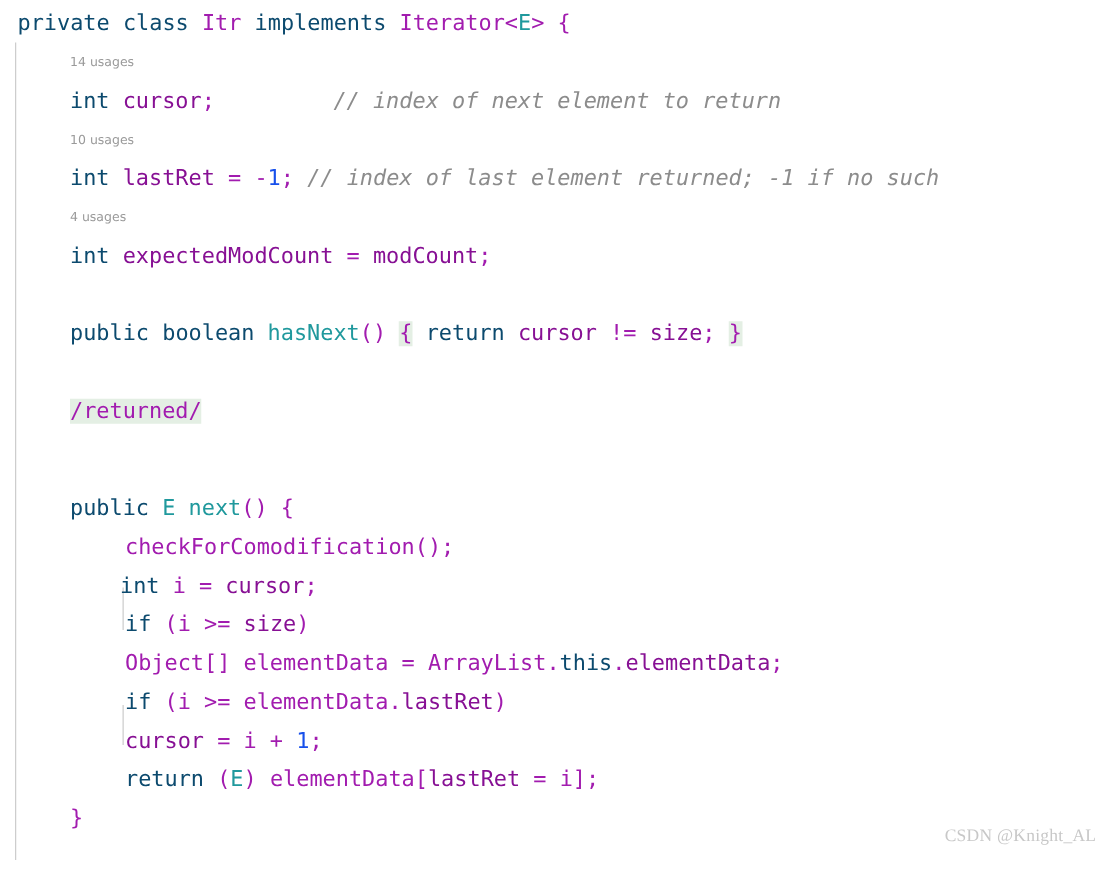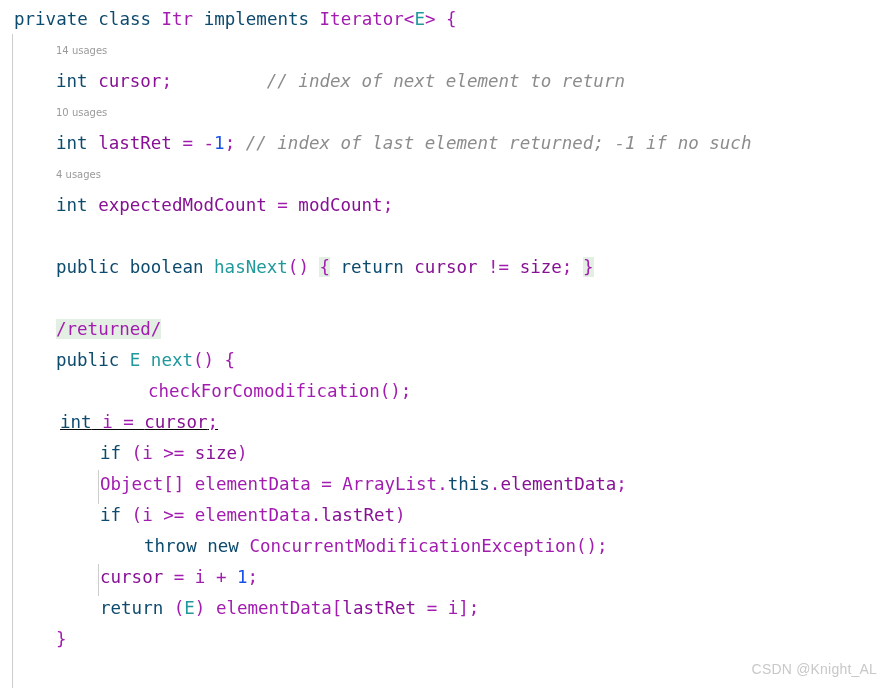--- a/index.html
+++ b/index.html
@@ -70,21 +70,21 @@
   .num     { color: #1750eb; }
   .cmt     { color: #8c8c8c; font-style: italic; }
   .plain   { color: #a21caf; }
   .brace-hl{ background: #e4efe4; }
   .hl      { background: #e4efe4; }
   
   #watermark {
     position: absolute;
     right: 14px;
     bottom: 12px;
-    font-family: Liberation Sans, sans-serif;
+    font-family: Liberation Serif, serif;
     font-size: 14px;
     color: #c8c8c8;
     letter-spacing: 0.2px;
     text-align: right;
   }
 </style>
 </head>
 <body>
 
 <div id="editor">
@@ -110,34 +110,33 @@
     <div class="line" style="padding-left:56px;"><span class="line-inner"><span class="kw">int</span><span class="plain"> </span><span class="field">expectedModCount</span><span class="plain"> = </span><span class="field">modCount</span><span class="plain">;</span></span></div>
 
     <div class="line"><span class="line-inner"></span></div>
 
     <div class="line" style="padding-left:56px;"><span class="line-inner"><span class="kw">public</span><span class="plain"> </span><span class="kw">boolean</span><span class="plain"> </span><span class="type">hasNext</span><span class="plain">()</span><span class="plain"> </span><span class="plain brace-hl">{</span><span class="plain"> </span><span class="kw">return</span><span class="plain"> </span><span class="field">cursor</span><span class="plain"> != </span><span class="field">size</span><span class="plain">;</span><span class="plain"> </span><span class="plain brace-hl">}</span></span></div>
 
     <div class="line"><span class="line-inner"></span></div>
 
     <div class="line" style="padding-left:56px;"><span class="line-inner"><span class="plain hl">/returned/</span></span></div>
 
-    <div class="line" style="padding-left:56px;"><span class="line-inner"><span class="kw">public</span><span class="plain"> </span><span class="type">E</span><span class="plain"> </span><span class="type">next</span><span class="plain">() {</span></span></div>
+    <div class="line" style="padding-left:56px;margin-top:47px;"><span class="line-inner"><span class="kw">public</span><span class="plain"> </span><span class="type">E</span><span class="plain"> </span><span class="type">next</span><span class="plain">() {</span></span></div>
 
-    <div class="line" style="padding-left:100px;margin-left:48px;"><span class="line-inner"><span class="plain">checkForComodification();</span></span></div>
+    <div class="line" style="padding-left:100px;"><span class="line-inner"><span class="plain">checkForComodification();</span></span></div>
 
-    <div class="line" style="padding-left:60px;text-decoration:underline;"><span class="line-inner"><span class="kw">int</span><span class="plain"> i = </span><span class="field">cursor</span><span class="plain">;</span></span></div>
+    <div class="line" style="padding-left:96px;"><span class="line-inner"><span class="kw">int</span><span class="plain"> i = </span><span class="field">cursor</span><span class="plain">;</span></span></div>
 
     <div class="line" style="padding-left:100px;"><span class="line-inner"><span class="kw">if</span><span class="plain"> (i &gt;= </span><span class="field">size</span><span class="plain">)</span></span></div>
 
 
     <div class="line" style="padding-left:100px;"><span class="line-inner"><span class="plain">Object[] elementData = ArrayList.</span><span class="kw">this</span><span class="plain">.</span><span class="field">elementData</span><span class="plain">;</span></span></div>
 
     <div class="line" style="padding-left:100px;"><span class="line-inner"><span class="kw">if</span><span class="plain"> (i &gt;= elementData.</span><span class="field">lastRet</span><span class="plain">)</span></span></div>
 
-    <div class="line" style="padding-left:144px;"><span class="line-inner"><span class="kw">throw</span><span class="plain"> </span><span class="kw">new</span><span class="plain"> ConcurrentModificationException();</span></span></div>
 
     <div class="line" style="padding-left:100px;"><span class="line-inner"><span class="field">cursor</span><span class="plain"> = i + </span><span class="num">1</span><span class="plain">;</span></span></div>
 
     <div class="line" style="padding-left:100px;"><span class="line-inner"><span class="kw">return</span><span class="plain"> (</span><span class="type">E</span><span class="plain">) elementData[</span><span class="field">lastRet</span><span class="plain"> = i];</span></span></div>
 
     <div class="line" style="padding-left:56px;"><span class="line-inner"><span class="plain">}</span></span></div>
 
   </div>
 
   <div id="watermark">CSDN @Knight_AL</div>

